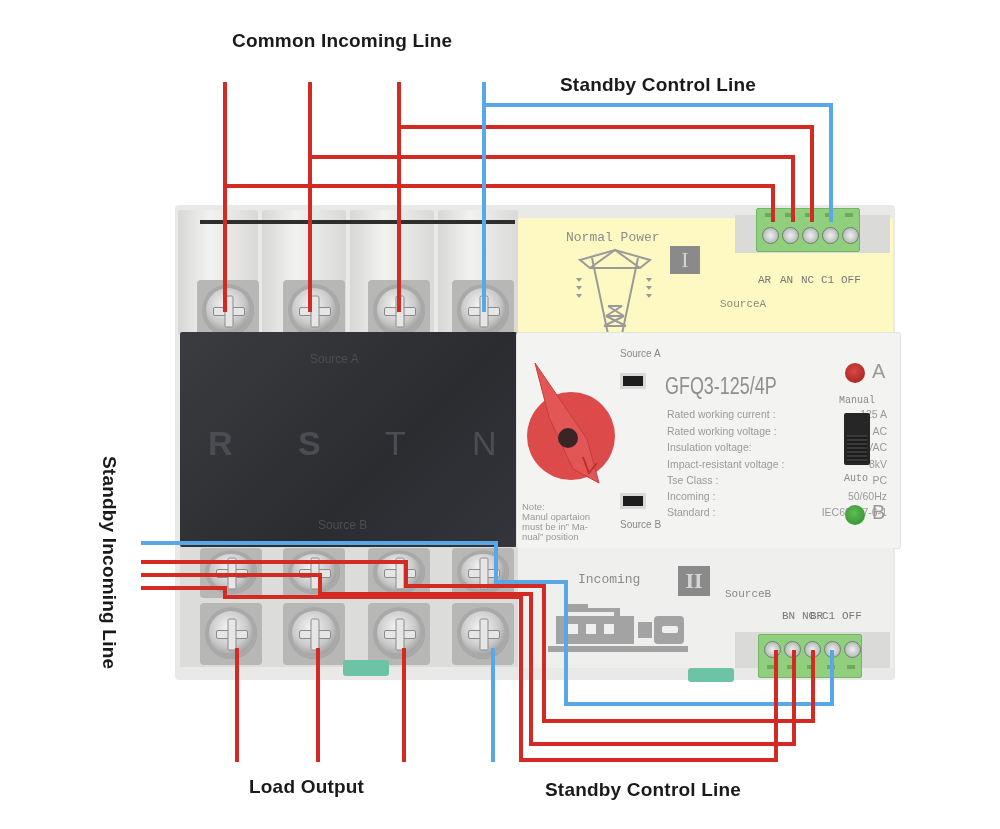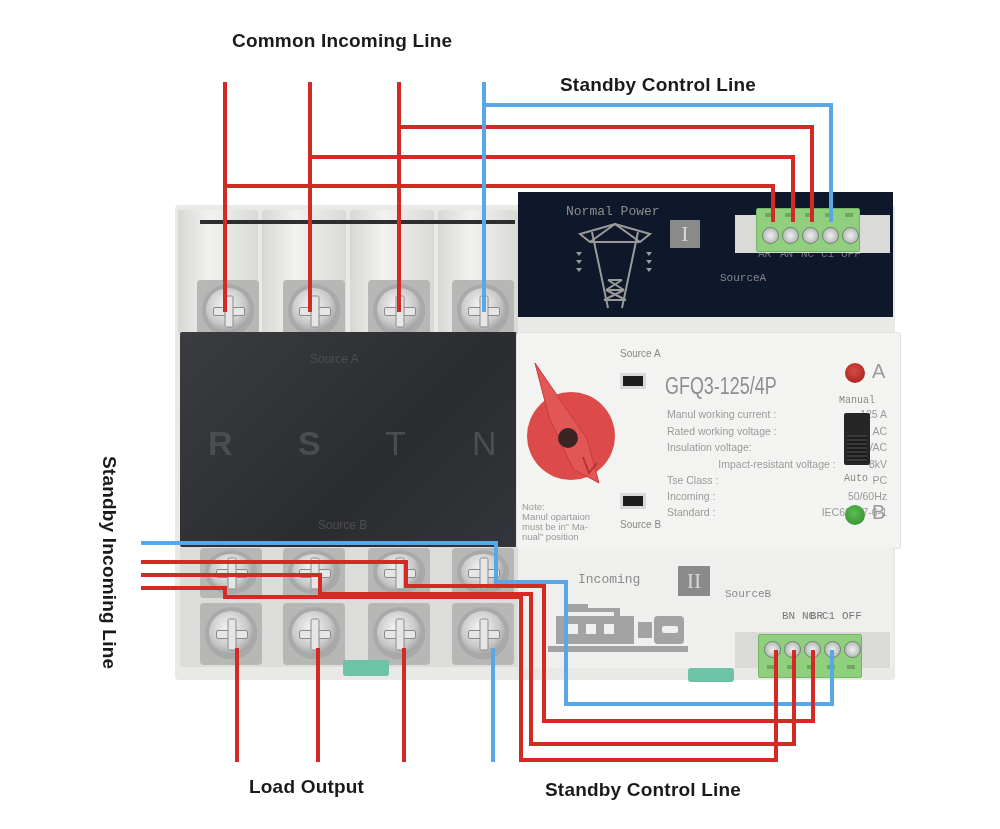--- a/index.html
+++ b/index.html
@@ -77,21 +77,21 @@
 
 <div class="cover" style="left:180px; top:332px; width:337px; height:215px;">
   <div class="cover-txt" style="left:130px; top:20px; font-size:12px;">Source A</div>
   <div class="cover-txt" style="left:28px; top:92px; font-size:34px; font-weight:bold;">R</div>
   <div class="cover-txt" style="left:118px; top:92px; font-size:34px; font-weight:bold;">S</div>
   <div class="cover-txt" style="left:205px; top:92px; font-size:34px;">T</div>
   <div class="cover-txt" style="left:292px; top:92px; font-size:34px;">N</div>
   <div class="cover-txt" style="left:138px; top:186px; font-size:12px;">Source B</div>
 </div>
 
-<div class="panel" style="left:518px; top:192px; width:375px; height:125px; background:#0f172a;">
+<div class="panel" style="left:518px; top:218px; width:375px; height:125px; background:#fef9c3;">
   <div class="ptxt mono" style="left:48px; top:12px; font-size:13px;">Normal Power</div>
   <div class="roman" style="left:152px; top:28px; width:30px; height:28px; font-size:22px; line-height:28px;">I</div>
   <svg class="abs" style="left:52px; top:28px;" width="90" height="90" viewBox="0 0 90 90">
     <g stroke="#9a9a9a" stroke-width="2" fill="none">
       <path d="M10 14 L45 4 L80 14 L70 22 L20 22 Z"></path>
       <path d="M20 22 L45 4 L70 22"></path>
       <path d="M22 12 L38 88 M68 12 L52 88"></path>
       <path d="M38 60 L52 60 M36 70 L54 70 M34 80 L56 80 M38 60 L54 70 M52 60 L36 70 M36 70 L56 80 M54 70 L34 80"></path>
     </g>
     <g fill="#9a9a9a">
@@ -133,43 +133,43 @@
   <div class="win" style="left:103px; top:40px; width:20px; height:10px;"></div>
   <div class="win" style="left:103px; top:160px; width:20px; height:10px;"></div>
   <div class="ptxt" style="left:103px; top:186px; font-size:10px; color:#888;">Source B</div>
   <div class="ptxt" style="left:5px; top:168px; font-size:9.5px; color:#9a9a9a;text-align:right;">Note:</div>
   <div class="ptxt" style="left:5px; top:178px; font-size:9.5px; color:#9a9a9a;">Manul opartaion</div>
   <div class="ptxt" style="left:5px; top:188px; font-size:9.5px; color:#9a9a9a;">must be in” Ma-</div>
   <div class="ptxt" style="left:5px; top:198px; font-size:9.5px; color:#9a9a9a;">nual” position</div>
 
   <div class="ptxt" style="left:148px; top:40px; font-size:23px; color:#8e8e8e; font-family:'Liberation Sans Narrow','Liberation Sans',sans-serif; transform:scaleX(0.78); transform-origin:left top;">GFQ3-125/4P</div>
   <div class="abs" style="left:150px; top:75px; width:220px; height:140px;">
-    <div class="spec-row" style="top:0px;"><span>Manul working current :</span><span class="v">125  A</span></div>
+    <div class="spec-row" style="top:0px;"><span>Rated working current :</span><span class="v">125  A</span></div>
     <div class="spec-row" style="top:17px;"><span>Rated working voltage :</span><span class="v">400V AC</span></div>
     <div class="spec-row" style="top:33px;"><span>Insulation voltage:</span><span class="v">690VAC</span></div>
-    <div class="spec-row" style="top:50px;text-align:center;"><span>Impact-resistant voltage :</span><span class="v">8kV</span></div>
+    <div class="spec-row" style="top:50px;"><span>Impact-resistant voltage :</span><span class="v">8kV</span></div>
     <div class="spec-row" style="top:66px;"><span>Tse  Class :</span><span class="v">PC</span></div>
     <div class="spec-row" style="top:82px;"><span>Incoming :</span><span class="v">50/60Hz</span></div>
     <div class="spec-row" style="top:98px;"><span>Standard :</span><span class="v">IEC60947-6-1</span></div>
   </div>
 
   <div class="led" style="left:328px; top:30px; background:radial-gradient(circle at 45% 40%,#d84a44,#9e1a16);"></div>
   <div class="ptxt" style="left:355px; top:27px; font-size:20px; color:#9a9a9a;">A</div>
   <div class="ptxt mono" style="left:322px; top:62px; font-size:10px; color:#888;">Manual</div>
   <div class="abs" style="left:327px; top:80px; width:26px; height:52px; background:#262626; border-radius:2px;">
     <div class="abs" style="left:3px; top:22px; width:20px; height:27px; background:repeating-linear-gradient(180deg,#3a3a3a 0 2px,#1c1c1c 2px 4px);"></div>
   </div>
   <div class="ptxt mono" style="left:327px; top:140px; font-size:10px; color:#888;">Auto</div>
   <div class="led" style="left:328px; top:172px; background:radial-gradient(circle at 45% 40%,#5cbc55,#2f8a2b);"></div>
   <div class="ptxt" style="left:355px; top:168px; font-size:20px; color:#9a9a9a;">B</div>
 </div>
 
 <div class="panel" style="left:518px; top:548px; width:375px; height:120px; background:#efefed;">
   <div class="ptxt mono" style="left:60px; top:24px; font-size:13px;">Incoming</div>
-  <div class="roman" style="left:160px; top:18px; width:32px; height:30px; font-size:22px; line-height:30px;">II</div>
+  <div class="roman" style="left:160px; top:18px; width:32px; height:30px; font-size:22px; line-height:30px;font-weight:bold;">II</div>
   <svg class="abs" style="left:30px; top:50px;" width="150" height="60" viewBox="0 0 150 60">
     <g fill="#a3a3a3">
       <rect x="0" y="48" width="140" height="6"></rect>
       <rect x="8" y="18" width="78" height="28"></rect>
       <rect x="20" y="6" width="20" height="8"></rect>
       <rect x="40" y="10" width="26" height="4"></rect>
       <rect x="66" y="10" width="6" height="10"></rect>
       <rect x="90" y="24" width="14" height="16"></rect>
       <rect x="106" y="18" width="30" height="28" rx="4"></rect>
     </g>

